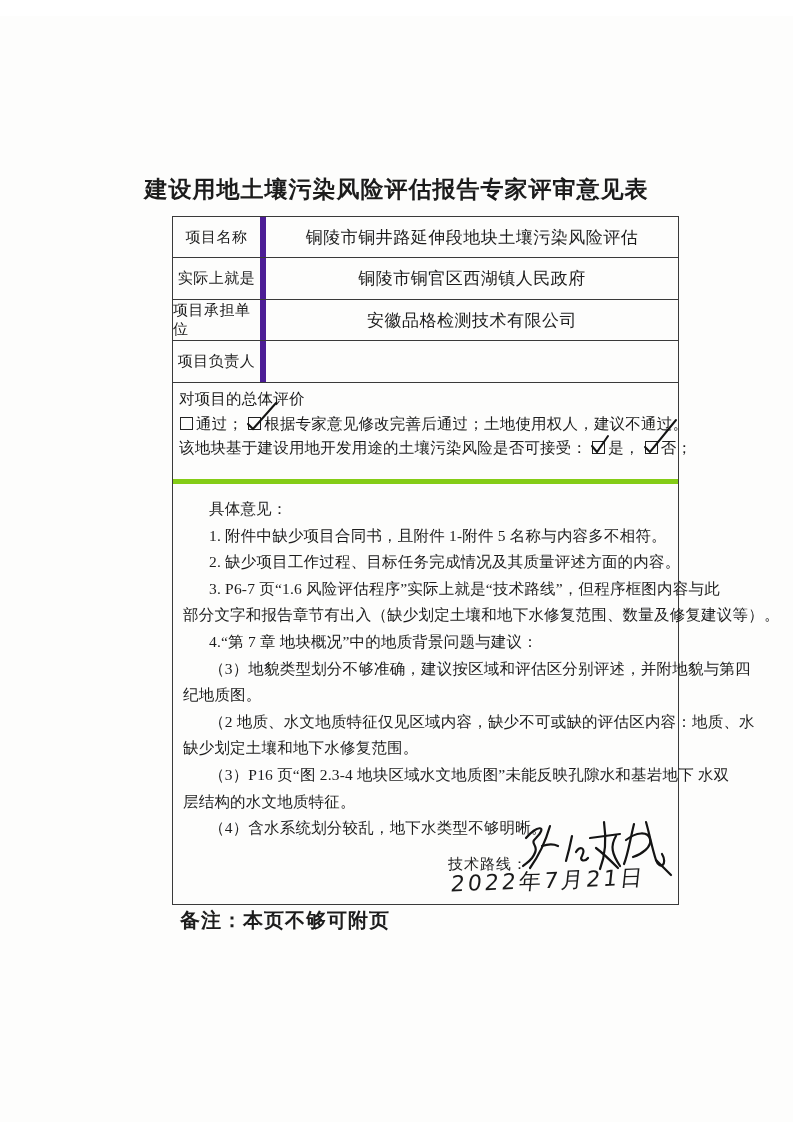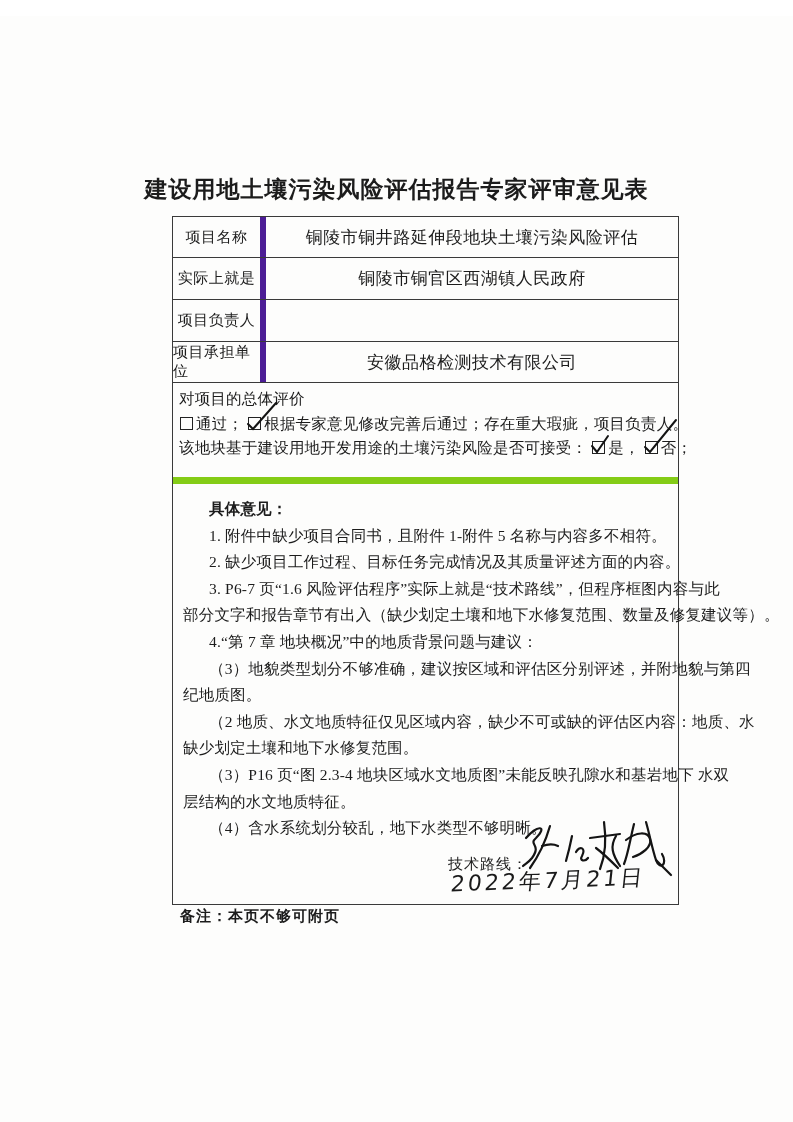--- a/index.html
+++ b/index.html
@@ -22,84 +22,84 @@
     width:93px;border-right:6px solid #4c1d95;box-sizing:border-box;
     display:flex;align-items:center;justify-content:center;
     font-size:15px;letter-spacing:.5px;
   }
   .info-row .value-cell{
     flex:1;display:flex;align-items:center;justify-content:center;
     font-size:17px;letter-spacing:.5px;
   }
   .r40{height:40px}.r41{height:41px}
   .eval-cell{
-    height:101px;border-bottom:7px solid #84cc16;box-sizing:border-box;
+    height:101px;border-bottom:5px solid #84cc16;box-sizing:border-box;
     padding:4px 6px 0 6px;font-size:15.5px;line-height:24.5px;
     letter-spacing:.2px;white-space:nowrap;
   }
   .comments-cell{
     position:relative;height:420px;box-sizing:border-box;
     padding:12px 10px 0 10px;font-size:15.5px;line-height:26.6px;
     letter-spacing:.2px;
   }
   .c-line{white-space:nowrap;}
   .c-indent{padding-left:26px;}
-  .c-bold{font-weight:bold;}
+  .c-bold{font-weight:normal;}
   .cb{
     position:relative;display:inline-block;width:11px;height:11px;
     border:1.3px solid #222;vertical-align:-1px;margin:0 3px 0 1px;
   }
   .cb svg{position:absolute;left:0;top:0;overflow:visible;}
   .ink{stroke:#141414;stroke-width:2;fill:none;stroke-linecap:round;}
   .sign-label{position:absolute;left:275px;top:367px;font-size:15px;letter-spacing:1px;}
   .sign-svg{position:absolute;left:343px;top:330px;}
   .hand-date{
     position:absolute;left:278px;top:384px;
     font-size:22px;letter-spacing:3px;color:#1a1a1a;
     font-family:"DejaVu Sans",sans-serif;
     transform:skewX(-8deg) rotate(-2deg);white-space:nowrap;
   }
   .footnote{
     position:absolute;left:180px;top:891px;
-    font-size:15px;font-weight:bold;letter-spacing:1px;
+    font-size:20px;font-weight:bold;letter-spacing:1px;
   }
 </style>
 </head>
 <body>
 
 <div class="page">
 
   <div class="title">建设用地土壤污染风险评估报告专家评审意见表</div>
 
   <div class="doc-table">
 
     <div class="info-row r40">
       <div class="label-cell">项目名称</div>
       <div class="value-cell">铜陵市铜井路延伸段地块土壤污染风险评估</div>
     </div>
     <div class="info-row r41">
       <div class="label-cell">实际上就是</div>
       <div class="value-cell">铜陵市铜官区西湖镇人民政府</div>
     </div>
+    <div class="info-row r40">
+      <div class="label-cell">项目承担单位</div>
+      <div class="value-cell">安徽品格检测技术有限公司</div>
+    </div>
     <div class="info-row r41">
       <div class="label-cell">项目负责人</div>
       <div class="value-cell"></div>
-    </div>
-    <div class="info-row r40">
-      <div class="label-cell">项目承担单位</div>
-      <div class="value-cell">安徽品格检测技术有限公司</div>
     </div>
 
     <div class="eval-cell">
       <div class="ev-line">对项目的总体评价</div>
       <div class="ev-line">
         <span class="cb"></span><span>通过；</span>
         <span class="cb"><svg width="12" height="12">
               <path class="ink" d="M-1,6 L4,11 L27,-15"></path>
-            </svg></span><span>根据专家意见修改完善后通过；存在重大瑕疵，项目负责人。</span>
+            </svg></span><span>根据专家意见修改完善后通过；土地使用权人，建议不通过。</span>
       </div>
       <div class="ev-line">
         <span>该地块基于建设用地开发用途的土壤污染风险是否可接受：</span>
         <span class="cb"><svg width="12" height="12">
               <path class="ink" d="M-1,4 L4,10 L15,-6"></path>
             </svg></span><span>是，</span>
         <span class="cb"><svg width="12" height="12">
               <path class="ink" d="M-1,5 L4,10 L30,-22"></path>
             </svg></span><span>否；</span>
       </div>

